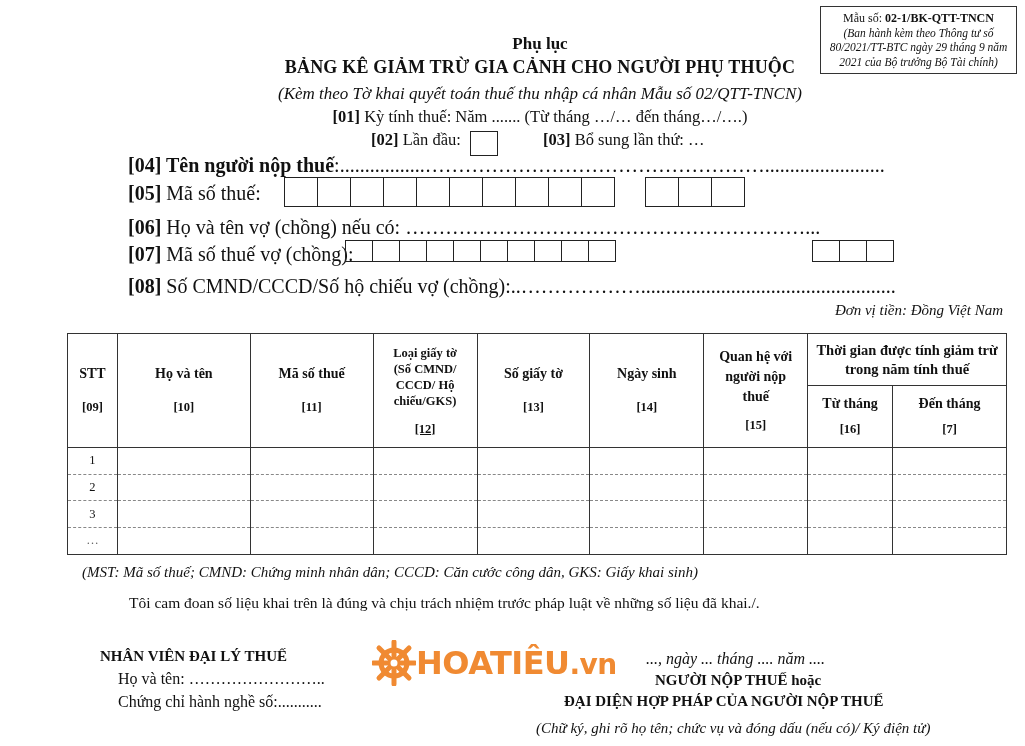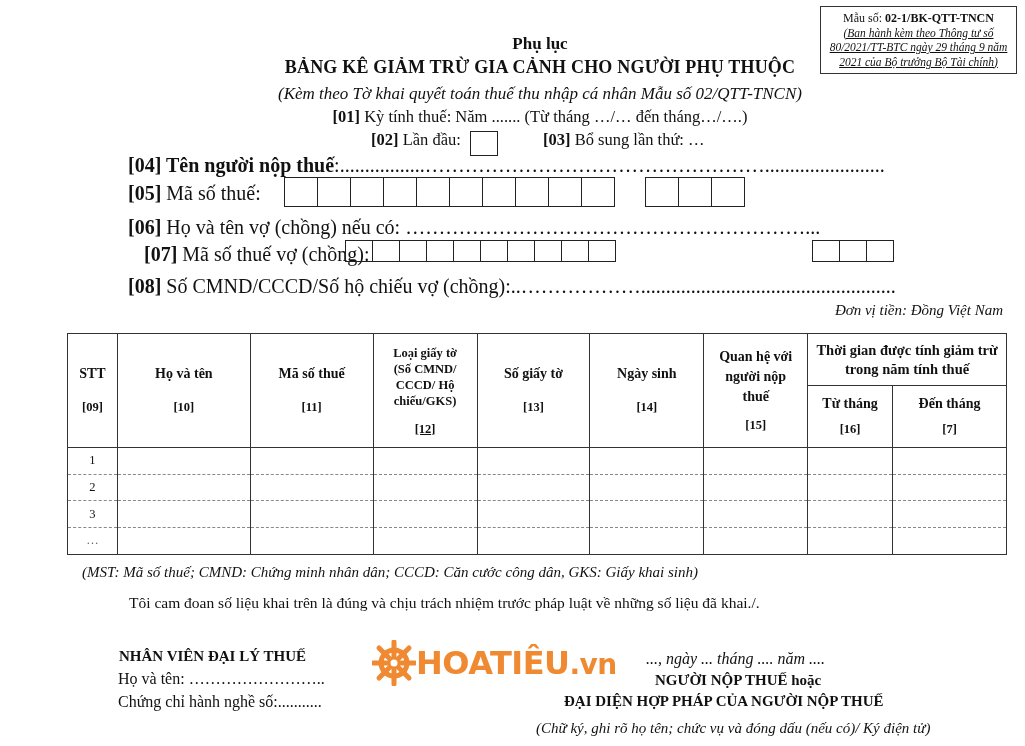--- a/index.html
+++ b/index.html
@@ -5,21 +5,21 @@
   * { box-sizing: border-box; margin: 0; padding: 0; }
   html, body { width: 1025px; height: 746px; background: #ffffff; overflow: hidden; }
   body { position: relative; font-family: "Liberation Serif", "DejaVu Serif", serif; color: #111; }
   .abs { position: absolute; }
 
   .form-code-box {
     position: absolute; left: 820px; top: 6px; width: 197px; height: 68px;
     border: 1px solid #333; text-align: center; font-size: 11.5px; line-height: 14.5px; padding-top: 4px;
   }
   .form-code-box .code-line { font-size: 12px; }
-  .form-code-box .note { font-style: italic; text-decoration: underline; }
+  .form-code-box .note { font-style: italic; }
 
   .center-block { position: absolute; left: 0; width: 1080px; text-align: center; }
   .title-1 { top: 34px; font-size: 17px; font-weight: bold; }
   .title-2 { top: 57px; font-size: 18px; font-weight: bold; letter-spacing: 0.2px; }
   .title-3 { top: 84px; font-size: 17px; font-style: italic; }
   .line-01 { top: 107px; font-size: 16.5px; }
 
   .checkbox-02 { position: absolute; left: 470px; top: 131px; width: 28px; height: 25px; border: 1px solid #222; }
 
   .field-line { position: absolute; font-size: 20px; white-space: nowrap; }
@@ -40,21 +40,21 @@
   .small-hdr { font-size: 12.5px; line-height: 16px; }
   .group-hdr { height: 52px; font-size: 14.5px; line-height: 19px; }
   .sub-hdr { height: 62px; }
   table.dep tbody td { height: 26.7px; font-size: 12.5px; }
   table.dep tbody tr.dashed td { border-bottom: 1px dashed #888; }
   table.dep tbody tr.dashed-top td { border-top: 1px dashed #888; }
 
   .abbr-note { position: absolute; left: 82px; top: 564px; font-size: 15px; font-style: italic; }
   .commit { position: absolute; left: 129px; top: 594px; font-size: 15.5px; }
 
-  .agent-title { position: absolute; left: 119px; top: 648px; font-size: 15px; font-weight: bold; }
+  .agent-title { position: absolute; left: 100px; top: 648px; font-size: 15px; font-weight: bold; }
   .agent-name { position: absolute; left: 118px; top: 670px; font-size: 16px; }
   .agent-cert { position: absolute; left: 118px; top: 693px; font-size: 16px; }
 
   .logo { position: absolute; left: 372px; top: 640px; display: flex; align-items: center; }
   .logo-text { color: #f08a32; font-family: "DejaVu Sans", sans-serif; font-weight: bold; font-size: 32px; letter-spacing: -0.5px; line-height: 1; }
   .logo-text .vn { font-size: 28px; }
 
   .sign-date { position: absolute; left: 646px; top: 650px; font-size: 16px; font-style: italic; }
   .sign-t1 { position: absolute; left: 655px; top: 672px; font-size: 15px; font-weight: bold; }
   .sign-t2 { position: absolute; left: 564px; top: 693px; font-size: 15px; font-weight: bold; }
@@ -110,21 +110,21 @@
 <div class="box-row" style="left:645px; top:177px;">
   <div class="cell" style="width:34px;height:30px;margin-left:0"></div>
   <div class="cell" style="width:34px;height:30px"></div>
   <div class="cell" style="width:34px;height:30px"></div>
 </div>
 
 <div class="field-line" style="left:128px; top:216px;">
   <b>[06]</b><span> Họ và tên vợ (chồng) nếu có: ……………………………………………………...</span>
 </div>
 
-<div class="field-line" style="left:128px; top:243px;margin-left:16px;">
+<div class="field-line" style="left:128px; top:243px;">
   <b>[07]</b><span> Mã số thuế vợ (chồng):</span>
 </div>
 <div class="box-row" style="left:345px; top:240px;">
   <div class="cell" style="width:28px;height:22px;margin-left:0"></div>
   <div class="cell" style="width:28px;height:22px"></div>
   <div class="cell" style="width:28px;height:22px"></div>
   <div class="cell" style="width:28px;height:22px"></div>
   <div class="cell" style="width:28px;height:22px"></div>
   <div class="cell" style="width:28px;height:22px"></div>
   <div class="cell" style="width:28px;height:22px"></div>

